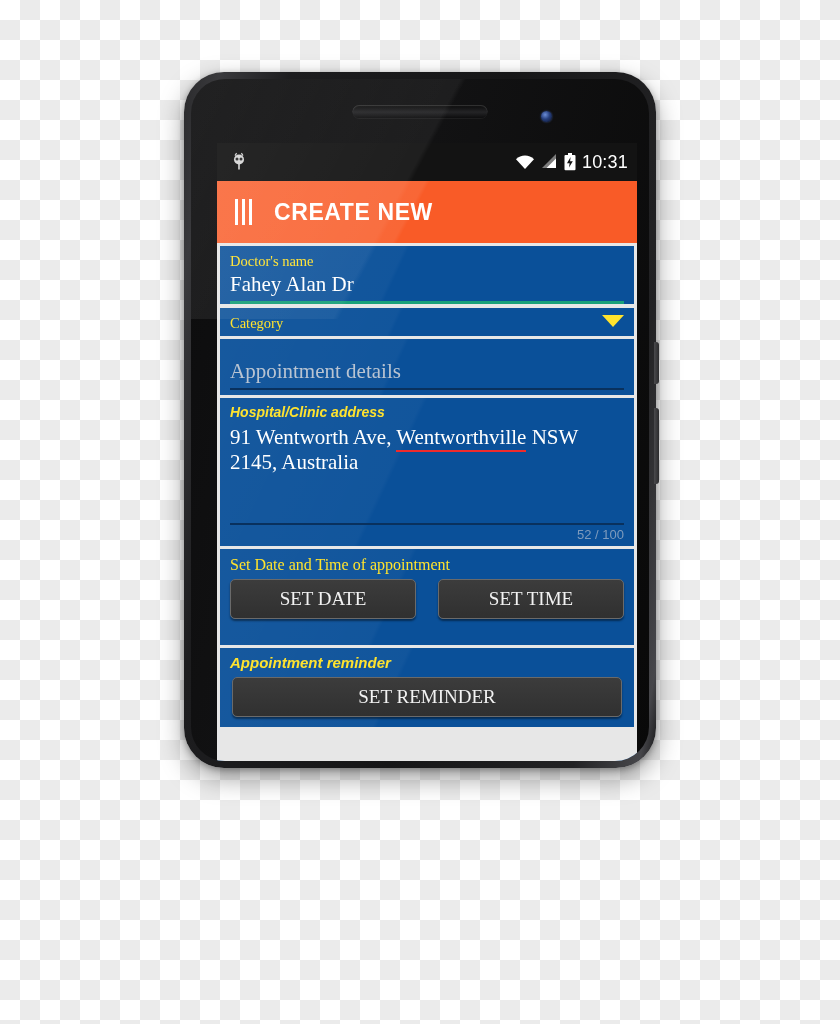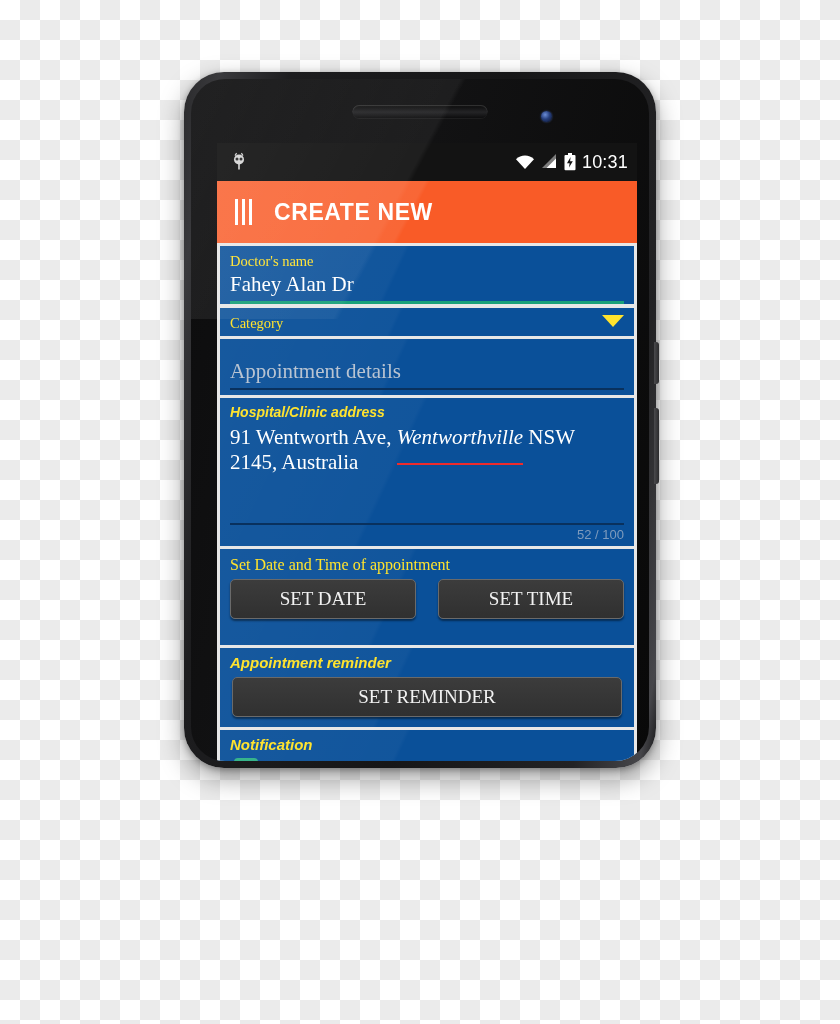--- a/index.html
+++ b/index.html
@@ -103,21 +103,21 @@
   .lbl.ital{font-style:italic;font-family:"Liberation Sans",sans-serif;font-weight:bold;font-size:14px;}
   .lbl.sans{font-family:"Liberation Serif",serif;font-size:16px;}
   .val{
     color:#ffffff;font-size:21px;font-family:"Liberation Serif",serif;
     padding:2px 10px 4px 10px;line-height:1.18;
   }
   .val.ph{color:#b9c4d2;}
   .underline-green{height:3px;background:#19a07a;margin:0 10px 4px 10px;}
   .underline-dark{height:2px;background:#09315e;margin:0 10px 0 10px;}
   .spell{
-    border-bottom:2.5px solid #ef2b2b;padding-bottom:14px;font-style:italic;
+    border-bottom:2.5px solid #ef2b2b;padding-bottom:1px;
   }
   .counter{
     text-align:right;color:#7e9bbd;font-size:13px;padding:2px 10px 4px 0;
     font-family:"Liberation Sans",sans-serif;
   }
 
   
   .ddrow{position:relative;}
   .caret{
     position:absolute;right:10px;bottom:9px;width:0;height:0;
@@ -255,28 +255,20 @@
           </div>
         </div>
 
         <div class="card">
           <div class="lbl ital" style="font-size:15px;">Appointment reminder</div>
           <div class="btnwrap">
             <div class="btn full">SET REMINDER</div>
           </div>
         </div>
 
-        <div class="card" style="position:relative;">
-          <div class="lbl ital" style="font-size:15px;">Notification</div>
-          <div class="cbrow">
-            <div class="cbox"></div>
-            <div class="cbtxt">Notification</div>
-          </div>
-          <div class="fade"></div>
-        </div>
 
       </div>
     </div>
 
     <div class="navbar">
       <div class="nav-hit">
         <div class="nav-back"></div>
       </div>
       <div class="nav-hit">
         <div class="nav-home"></div>

